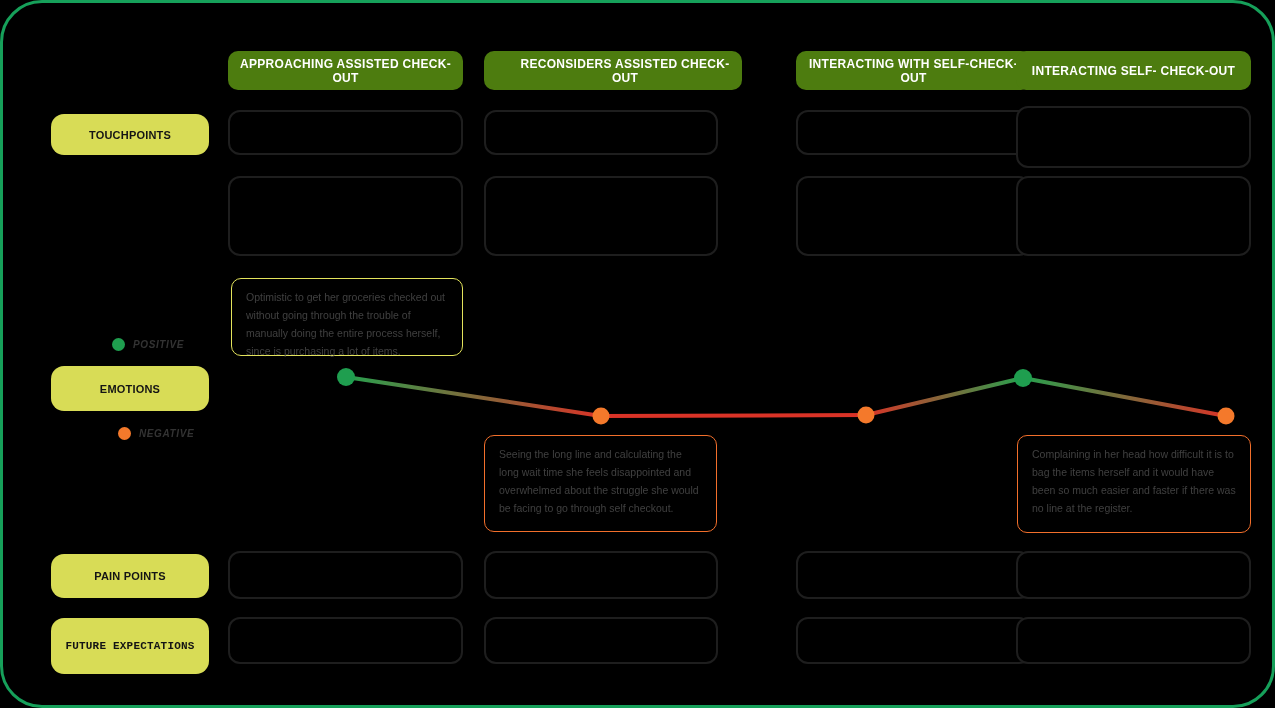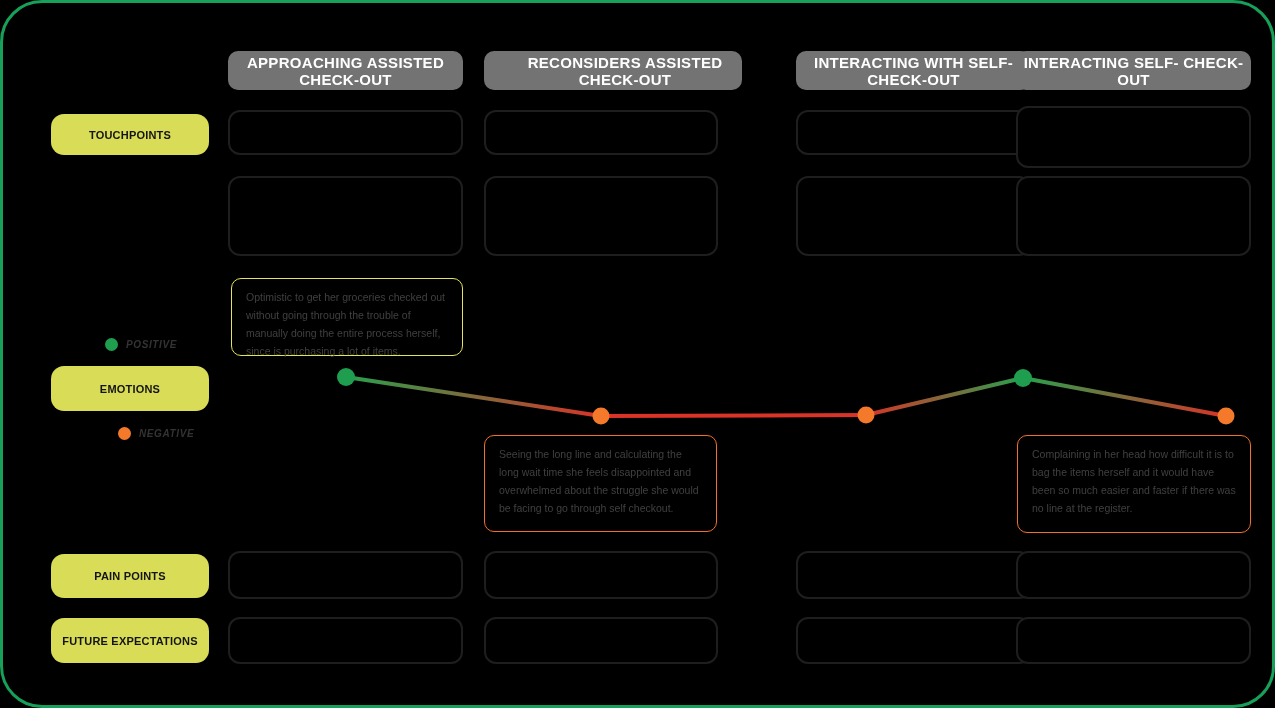--- a/index.html
+++ b/index.html
@@ -2,23 +2,23 @@
 <html><head>
 <meta charset="utf-8">
 <style>
   html,body{margin:0;padding:0;background:#000;}
   body{font-family:"Liberation Sans", sans-serif;}
   .canvas{
     position:relative;width:1275px;height:708px;background:#000;
     border:3px solid #16a05a;border-radius:42px;box-sizing:border-box;overflow:hidden;
   }
   .stage-header{
-    position:absolute;top:48px;height:39px;background:#737373;border-radius:10px;
+    position:absolute;top:48px;height:39px;background:#4d7c0f;border-radius:10px;
     color:#ffffff;display:flex;align-items:center;justify-content:center;
-    font-weight:bold;font-size:15px;letter-spacing:.3px;text-align:center;
+    font-weight:bold;font-size:12px;letter-spacing:.3px;text-align:center;
   }
   .c1{left:225px;width:235px;} .c2{left:481px;width:234px;padding-left:24px;}
   .c3{left:745px;width:235px;margin-left:48px;} .c4{left:1013px;width:235px;}
   .row-label{
     position:absolute;left:28px;width:158px;background:#d8dc56;border-radius:13px;
     color:#141414;display:flex;align-items:center;justify-content:center;
     font-weight:bold;font-size:11px;letter-spacing:.2px;text-align:center;margin-left:20px;
   }
   .cell{
     position:absolute;background:#000;border:2px solid #1e1e1e;border-radius:12px;box-sizing:border-box;
@@ -49,23 +49,23 @@
 <div class="canvas">
 
   <div class="stage-header c1">APPROACHING ASSISTED CHECK-OUT</div>
   <div class="stage-header c2">RECONSIDERS ASSISTED CHECK-OUT</div>
   <div class="stage-header c3">INTERACTING WITH SELF-CHECK-OUT</div>
   <div class="stage-header c4">INTERACTING SELF- CHECK-OUT</div>
 
   <div class="row-label" style="top:111px;height:41px;">TOUCHPOINTS</div>
   <div class="row-label" style="top:363px;height:45px;">EMOTIONS</div>
   <div class="row-label" style="top:551px;height:44px;">PAIN POINTS</div>
-  <div class="row-label" style="top:615px;height:45px;">FUTURE EXPECTATIONS</div>
+  <div class="row-label" style="top:615px;height:56px;font-family:Liberation Mono, monospace;">FUTURE EXPECTATIONS</div>
 
-  <div class="legend" style="left:102px;top:335px;">
+  <div class="legend" style="left:109px;top:335px;">
     <span class="dot green"></span>
     <span>POSITIVE</span>
   </div>
   <div class="legend" style="left:115px;top:424px;">
     <span class="dot orange"></span>
     <span>NEGATIVE</span>
   </div>
 
   <div class="cell c1 r-touch"></div>
   <div class="cell c2 r-touch"></div>

